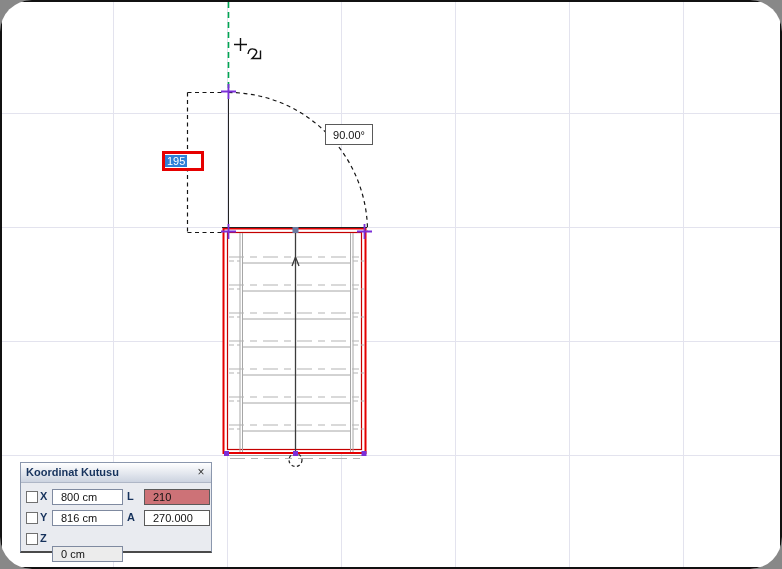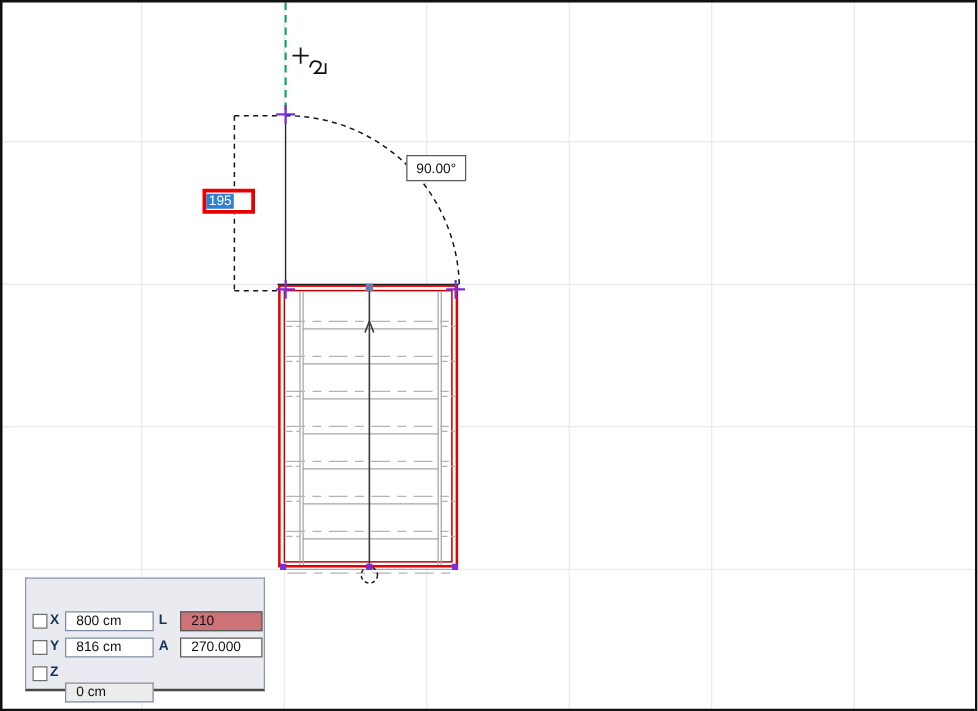--- a/index.html
+++ b/index.html
@@ -4,20 +4,21 @@
 <style>
   html,body{margin:0;padding:0;background:#888;}
   #screen{
     position:relative;width:782px;height:569px;background:#fff;overflow:hidden;
     font-family:"Liberation Sans", sans-serif;
     background-image:
       linear-gradient(to right, var(--grid-line) 1px, transparent 1px),
       linear-gradient(to bottom, var(--grid-line) 1px, transparent 1px);
     background-size:114px 114px;
     background-position:113px 113px;
+    border-radius:32px;
   }
   #frame{position:absolute;inset:0;border:2px solid #111;pointer-events:none;z-index:50;}
   svg{position:absolute;left:0;top:0;z-index:1;}
 
   
   .green-dash{stroke:var(--guide-green);stroke-width:1.6;stroke-dasharray:6 4;}
   .blackline{stroke:#222;stroke-width:1;}
   .cdash{stroke:#151515;stroke-width:1.2;stroke-dasharray:4 3.5;fill:none;}
   .pcross{stroke:var(--marker-purple);stroke-width:1.8;}
   .redout{stroke:var(--accent-red);stroke-width:2;fill:#fff;}
@@ -157,20 +158,24 @@
     </g>
   </svg>
 
   <div class="angle-label">90.00°</div>
 
   <div class="dim-input">
     <span class="sel">195</span>
   </div>
 
   <div class="coord-panel">
+    <div class="coord-title">
+      <span>Koordinat Kutusu</span>
+      <span class="coord-close">×</span>
+    </div>
 
     <div class="crow-cb" style="top:28px"></div>
     <div class="crow-axis" style="top:27px">X</div>
     <div class="cfield" style="left:31px;top:26px;width:61px">800 cm</div>
     <div class="plabel" style="left:106px;top:27px">L</div>
     <div class="cfield dark hl" style="left:123px;top:26px;width:56px">210</div>
 
     <div class="crow-cb" style="top:49px"></div>
     <div class="crow-axis" style="top:48px">Y</div>
     <div class="cfield" style="left:31px;top:47px;width:61px">816 cm</div>

